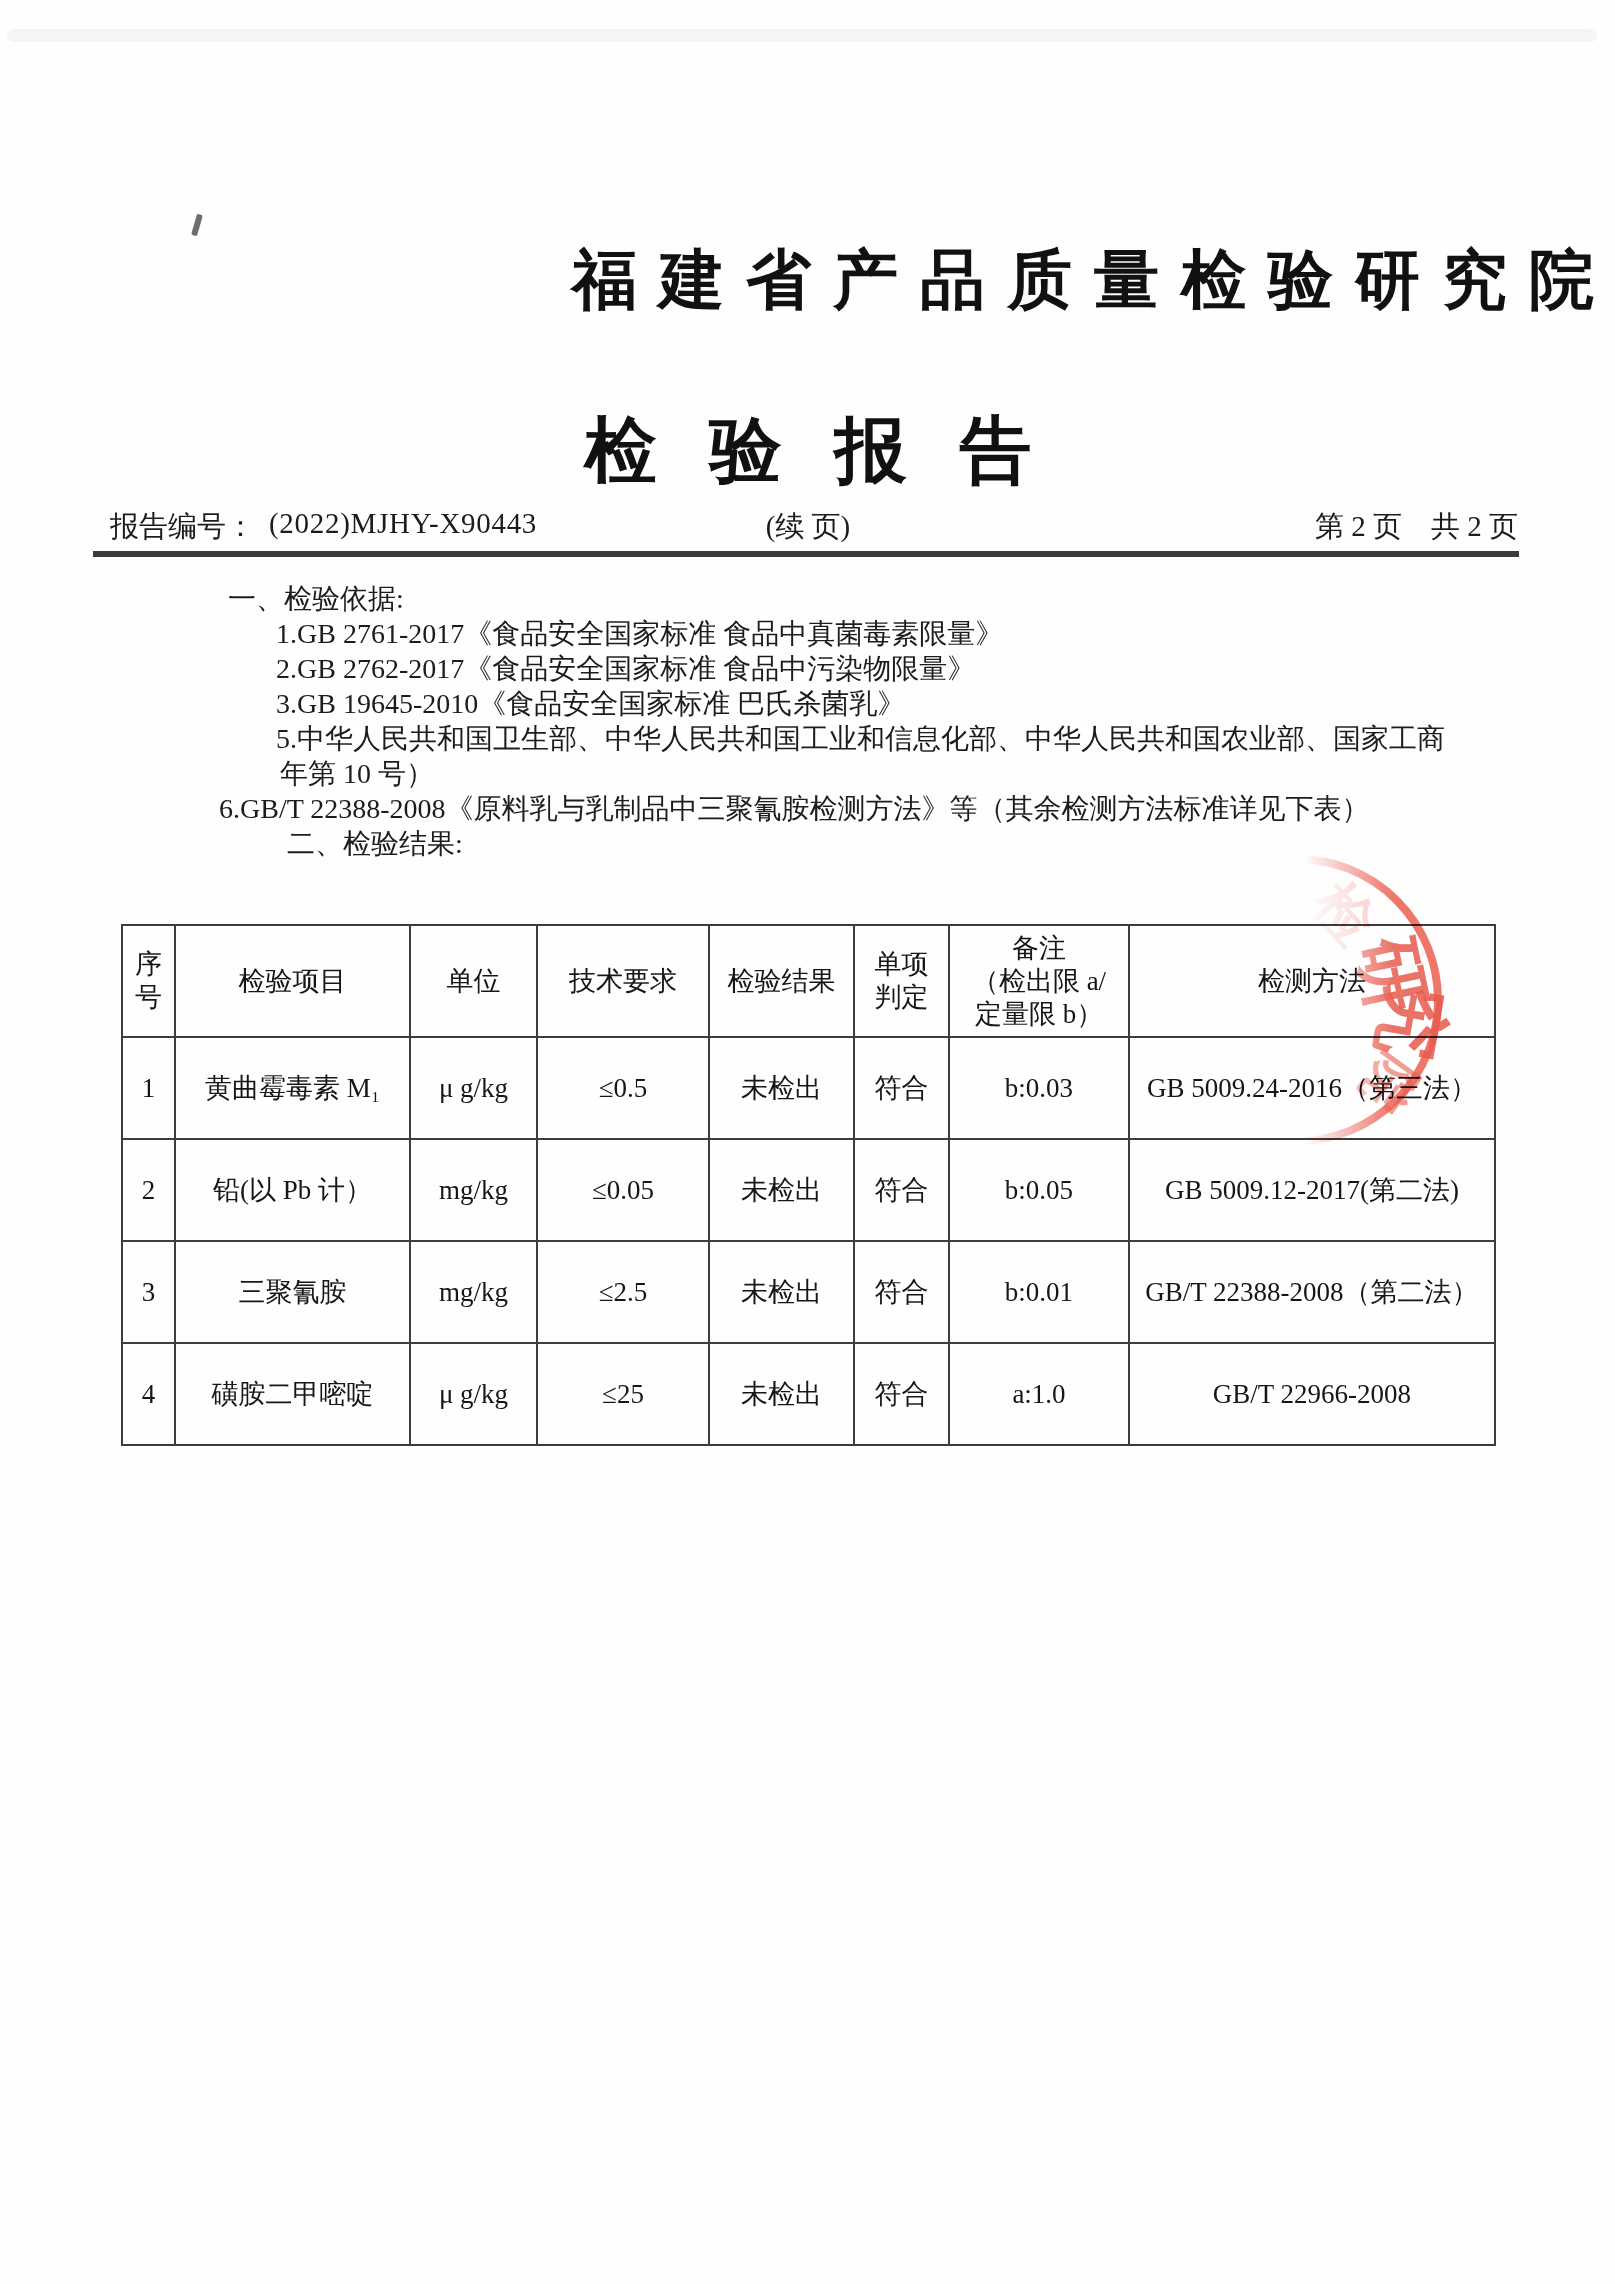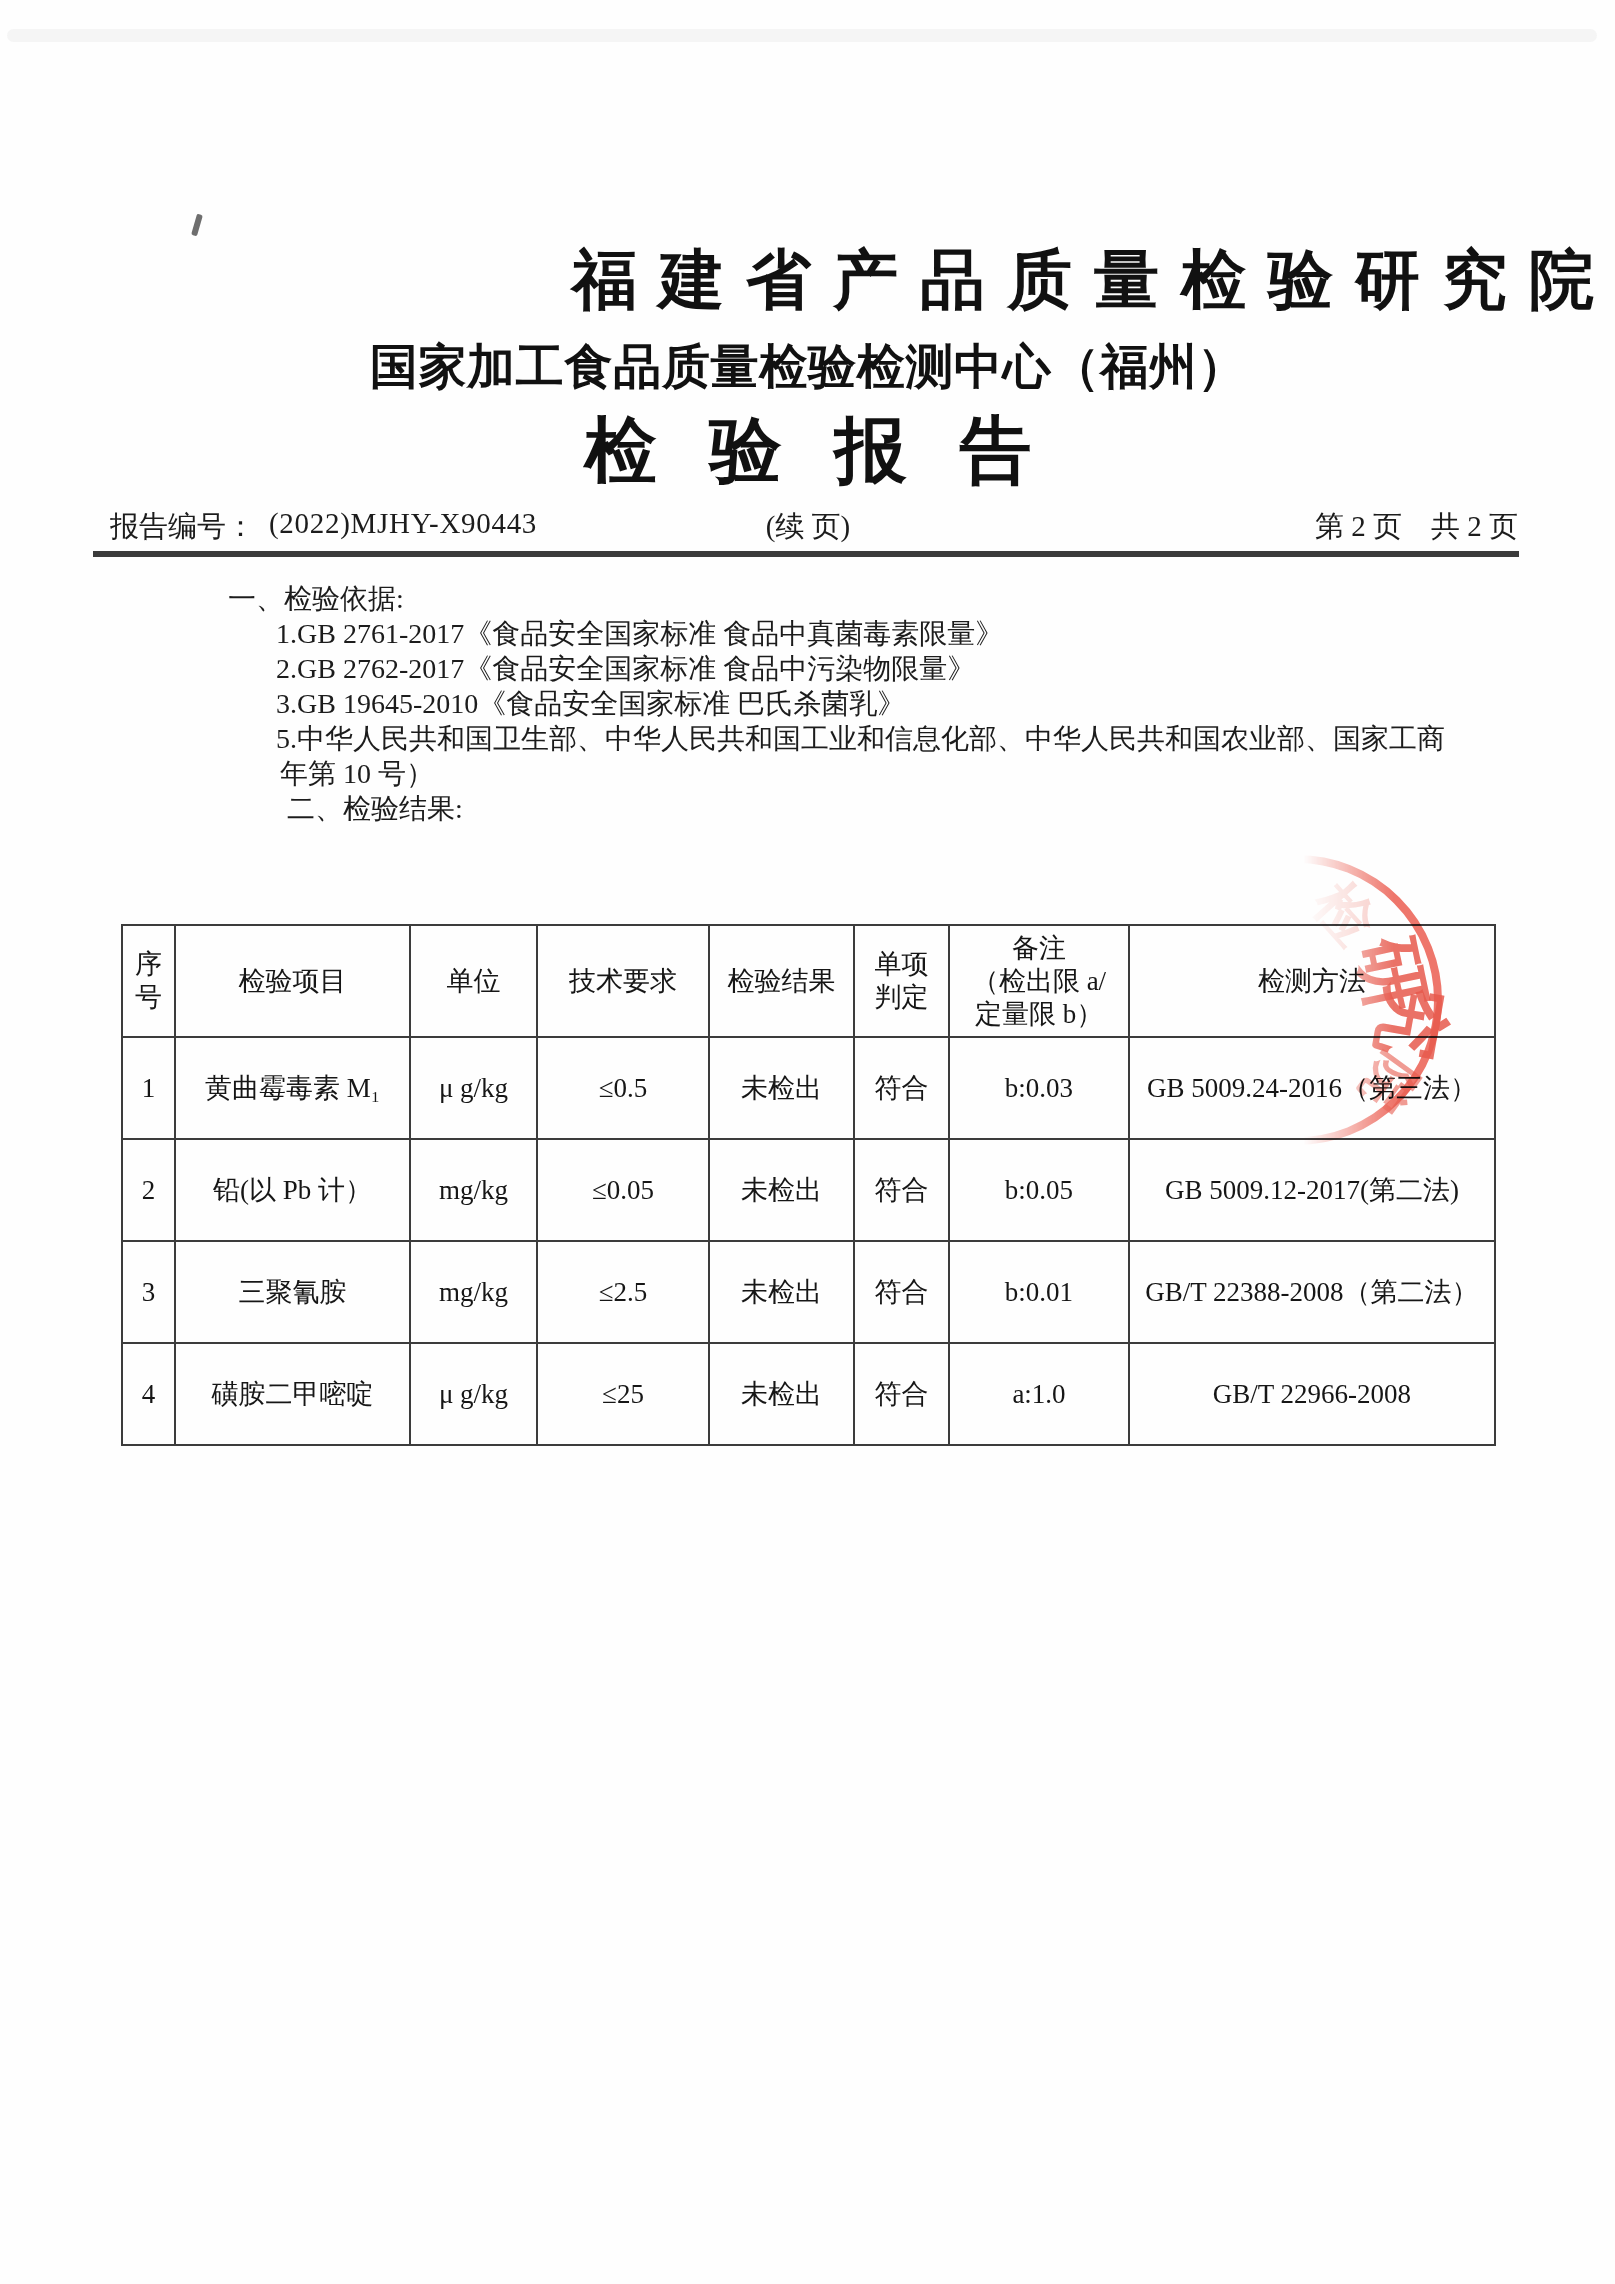--- a/index.html
+++ b/index.html
@@ -101,38 +101,38 @@
 </style>
 </head>
 <body>
 
 <div class="page">
 
   <div class="artifact-band"></div>
   <div class="artifact-tick"></div>
 
   <div class="title1">福建省产品质量检验研究院</div>
-  <div class="title2">国家加工食品质量检验检测中心（福州）</div>
   <div class="title3">检验报告</div>
 
   <div class="meta-row">
     <span class="meta-label">报告编号：</span>
     <span class="meta-no">(2022)MJHY-X90443</span>
     <span class="meta-cont">(续 页)</span>
     <span class="meta-pages">第 2 页　共 2 页</span>
   </div>
   <div class="rule"></div>
 
   <div class="basis">
     <div class="b-line ind-head">一、检验依据:</div>
     <div class="b-line ind-item">1.GB 2761-2017《食品安全国家标准 食品中真菌毒素限量》</div>
     <div class="b-line ind-item">2.GB 2762-2017《食品安全国家标准 食品中污染物限量》</div>
     <div class="b-line ind-item">3.GB 19645-2010《食品安全国家标准 巴氏杀菌乳》</div>
     <div class="b-line ind-item">5.中华人民共和国卫生部、中华人民共和国工业和信息化部、中华人民共和国农业部、国家工商</div>
     <div class="b-line ind-cont">年第 10 号）</div>
+    <div class="b-line ind-item6">6.GB/T 22388-2008《原料乳与乳制品中三聚氰胺检测方法》等（其余检测方法标准详见下表）</div>
     <div class="b-line ind-head2">二、检验结果:</div>
   </div>
 
   <table class="results-table">
     <colgroup>
       <col style="width:53px">
         <col style="width:235px">
         <col style="width:127px">
         <col style="width:172px">
       <col style="width:145px">

